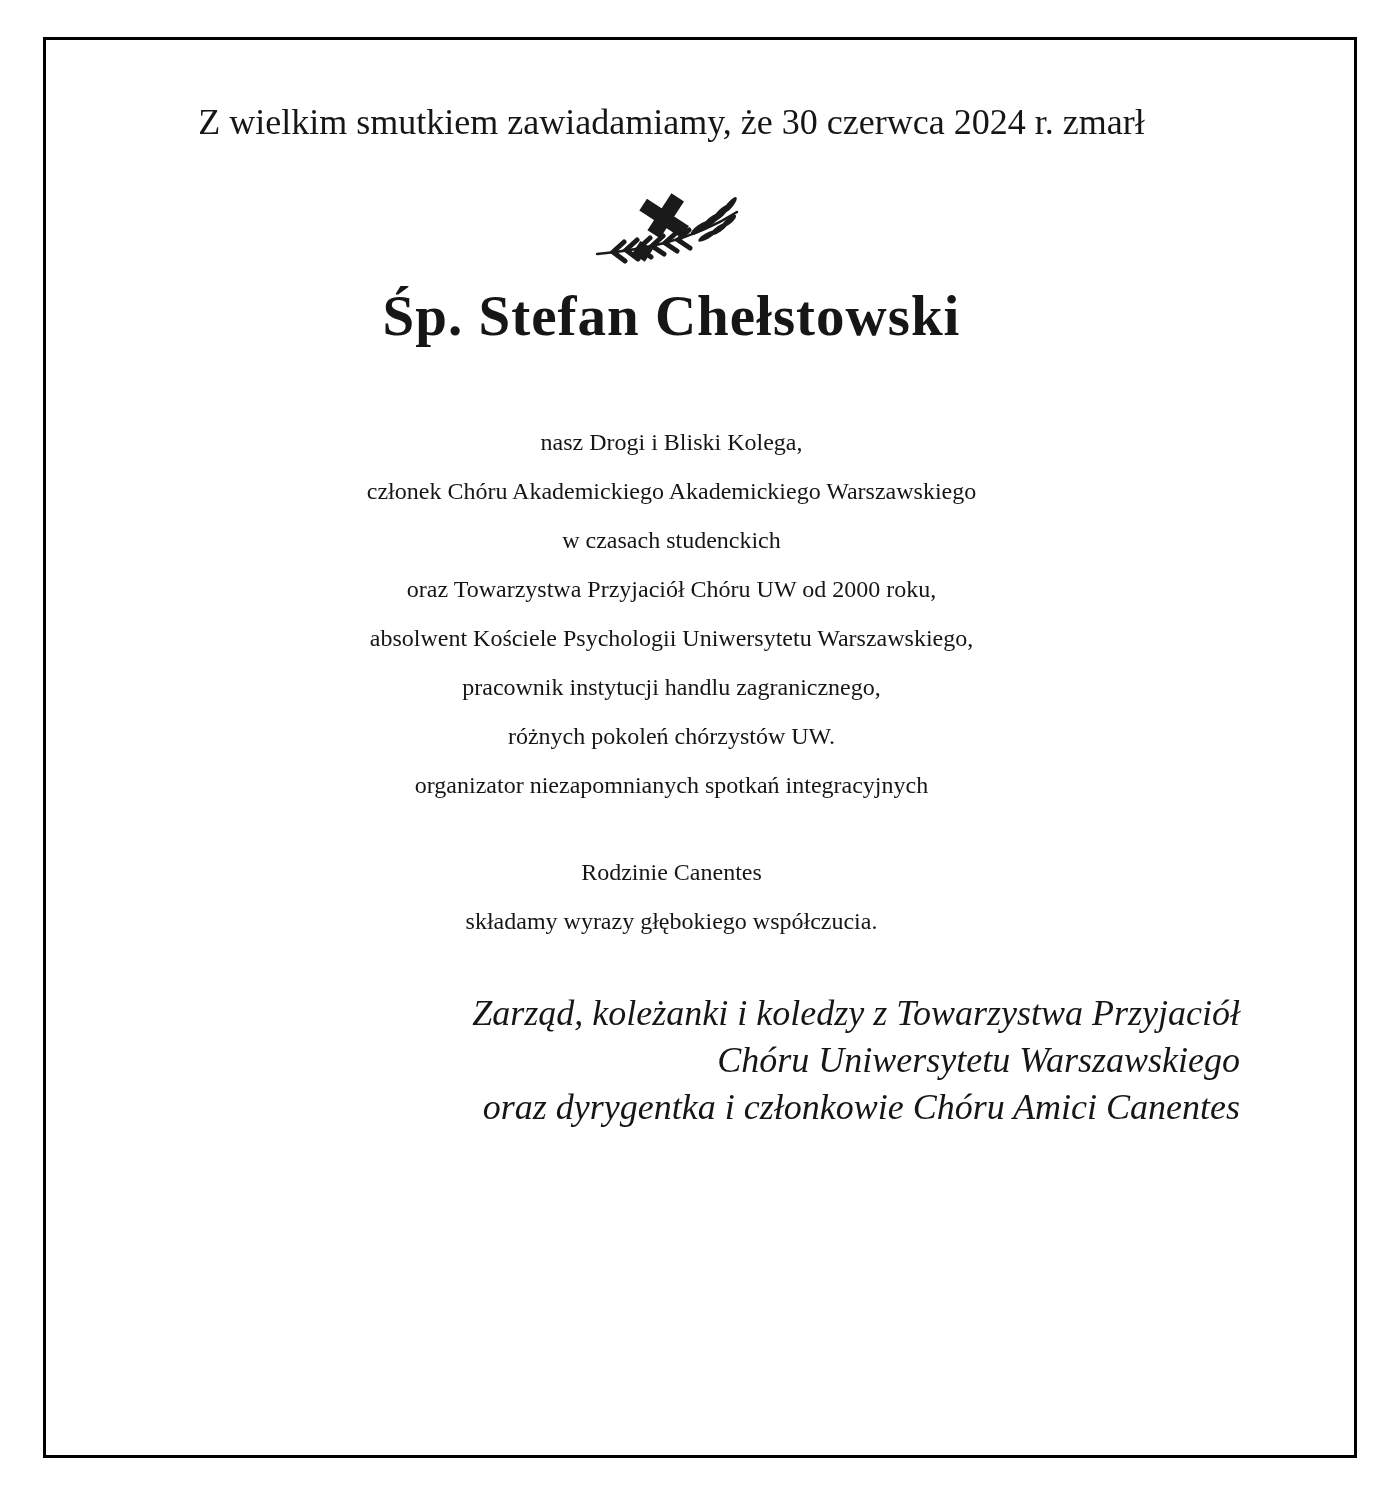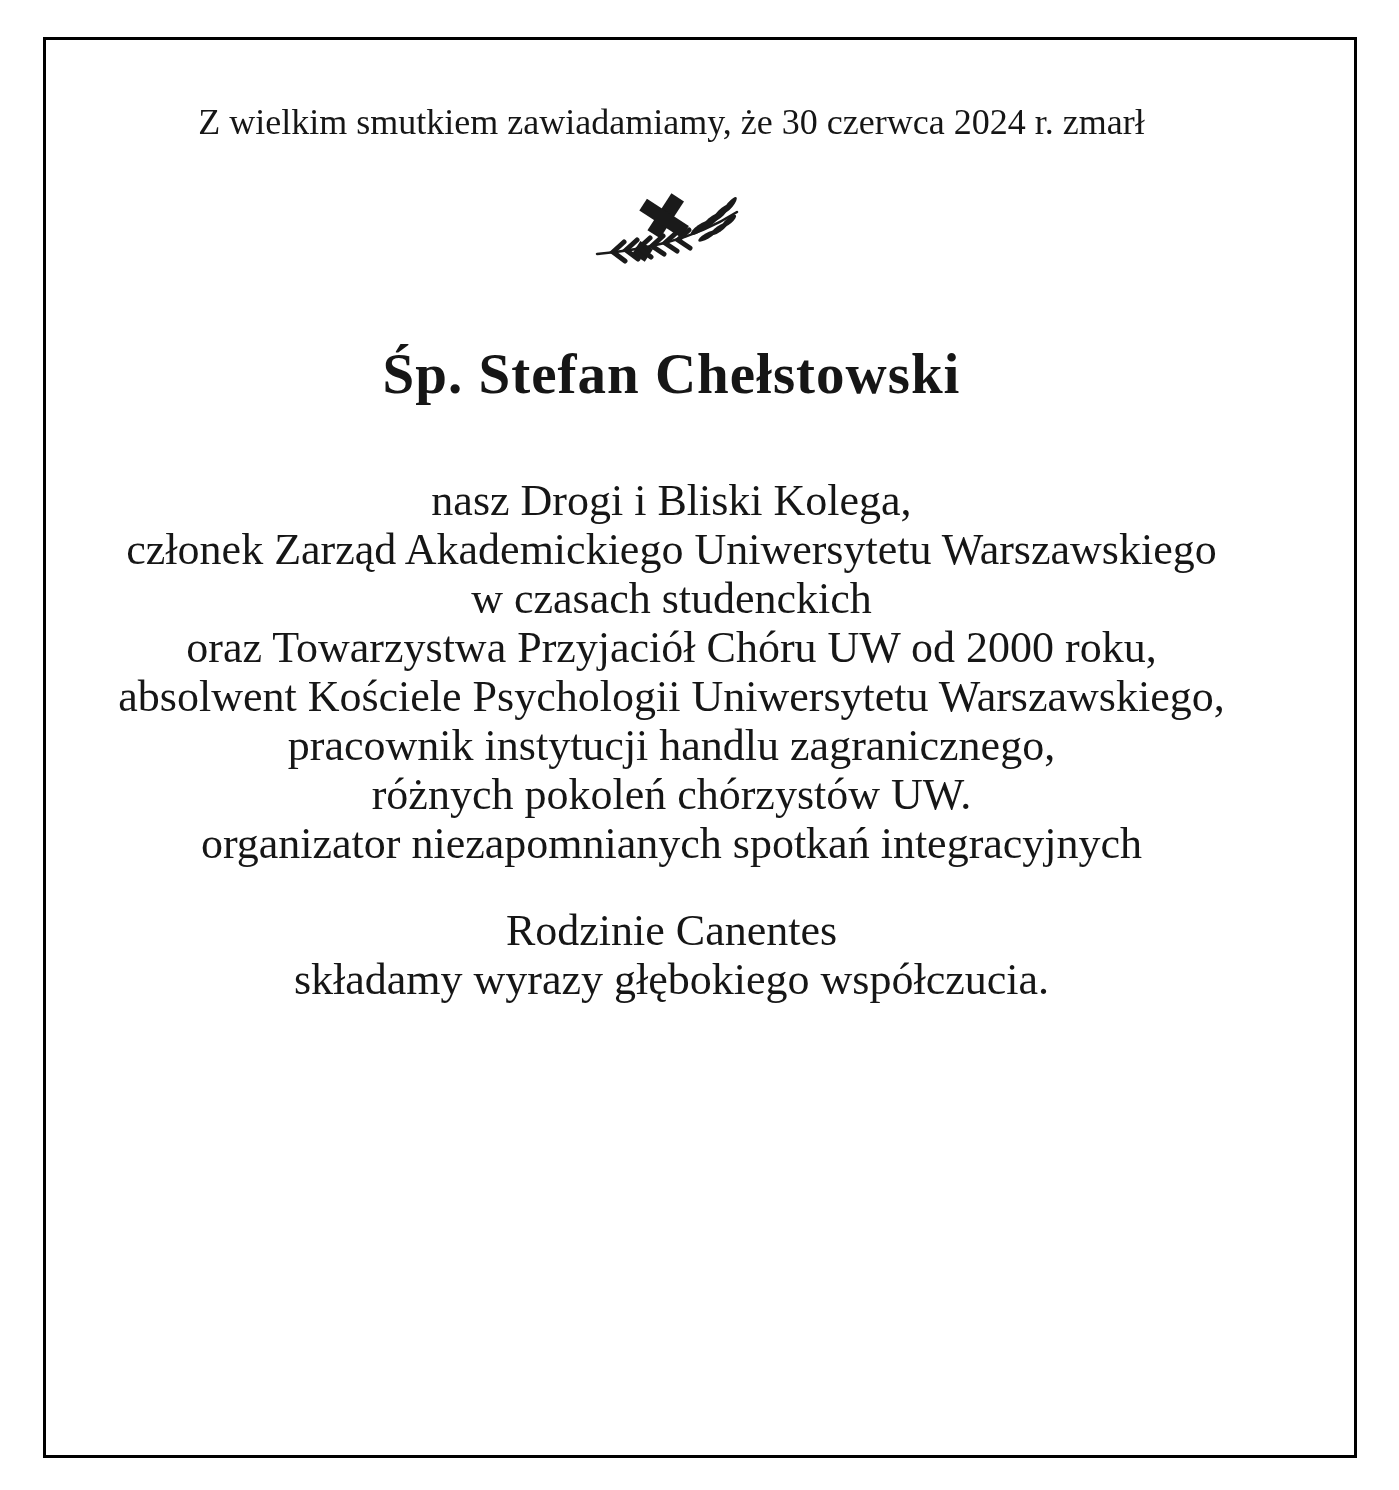--- a/index.html
+++ b/index.html
@@ -42,29 +42,28 @@
     margin-top: 48px;
     height: 92px;
     display: flex;
     justify-content: center;
     align-items: center;
   }
   .emblem-wrap svg {
     display: block;
   }
   .deceased-name {
-    margin-top: 58px;
     font-size: 57px;
     line-height: 64px;
     font-weight: bold;
     letter-spacing: 1px;
     white-space: nowrap;
   }
   .text-block {
-    font-size: 44px;
+    font-size: 24px;
     line-height: 49px;
   }
   .tribute-block   { margin-top: 70px; }
   .farewell-block  { margin-top: 74px; }
   .condolence-block{ margin-top: 38px; }
   .signature-block {
     margin-top: 44px;
     font-style: italic;
     text-align: right;
     font-size: 36px;
@@ -111,30 +110,35 @@
             <ellipse cx="134" cy="29" rx="9" ry="3" transform="rotate(-40 134 29)"></ellipse>
           </g>
         </svg>
       </span>
     </div>
 
     <div class="deceased-name line">Śp. Stefan Chełstowski</div>
 
     <div class="text-block tribute-block">
       <div class="line">nasz Drogi i Bliski Kolega,</div>
-      <div class="line">członek Zarząd Akademickiego Uniwersytetu Warszawskiego</div>
+      <div class="line">członek Chóru Akademickiego Akademickiego Warszawskiego</div>
       <div class="line">w czasach studenckich</div>
       <div class="line">oraz Towarzystwa Przyjaciół Chóru UW od 2000 roku,</div>
       <div class="line">absolwent Kościele Psychologii Uniwersytetu Warszawskiego,</div>
       <div class="line">pracownik instytucji handlu zagranicznego,</div>
       <div class="line">różnych pokoleń chórzystów UW.</div>
       <div class="line">organizator niezapomnianych spotkań integracyjnych</div>
     </div>
 
 
     <div class="text-block condolence-block">
       <div class="line">Rodzinie Canentes</div>
       <div class="line">składamy wyrazy głębokiego współczucia.</div>
     </div>
 
+    <div class="signature-block">
+      <div class="line">Zarząd, koleżanki i koledzy z Towarzystwa Przyjaciół</div>
+      <div class="line">Chóru Uniwersytetu Warszawskiego</div>
+      <div class="line">oraz dyrygentka i członkowie Chóru Amici Canentes</div>
+    </div>
 
   </div>
 </div>
 
 </body></html>

